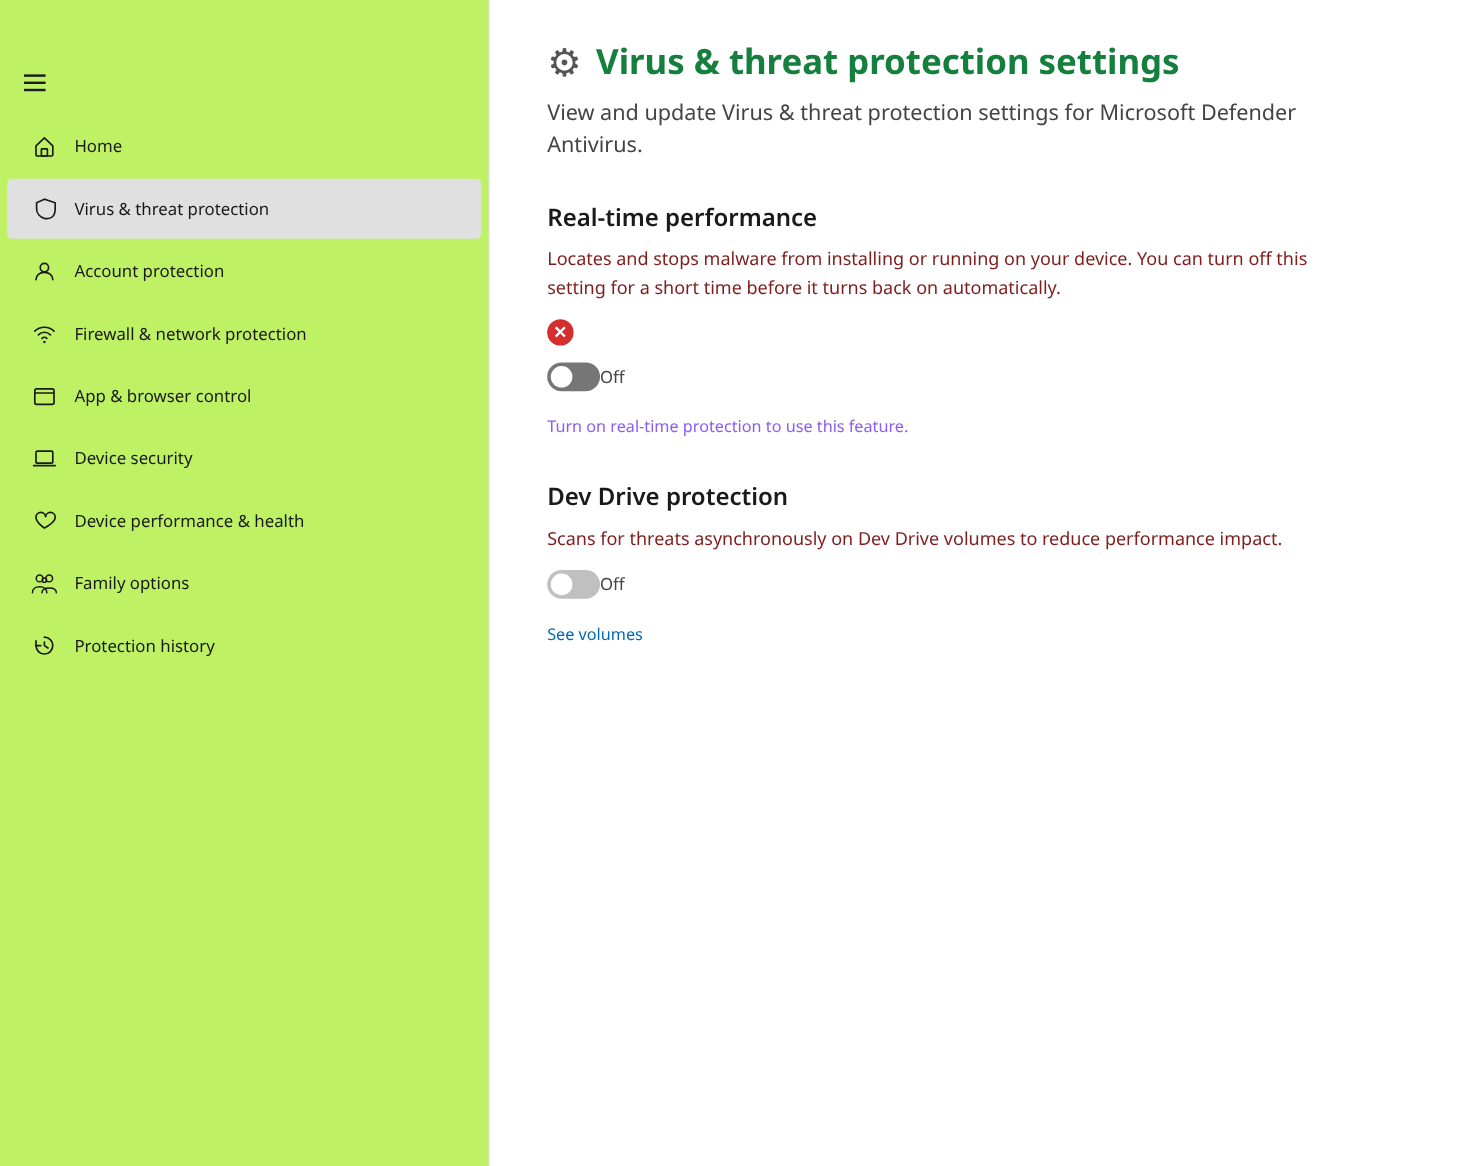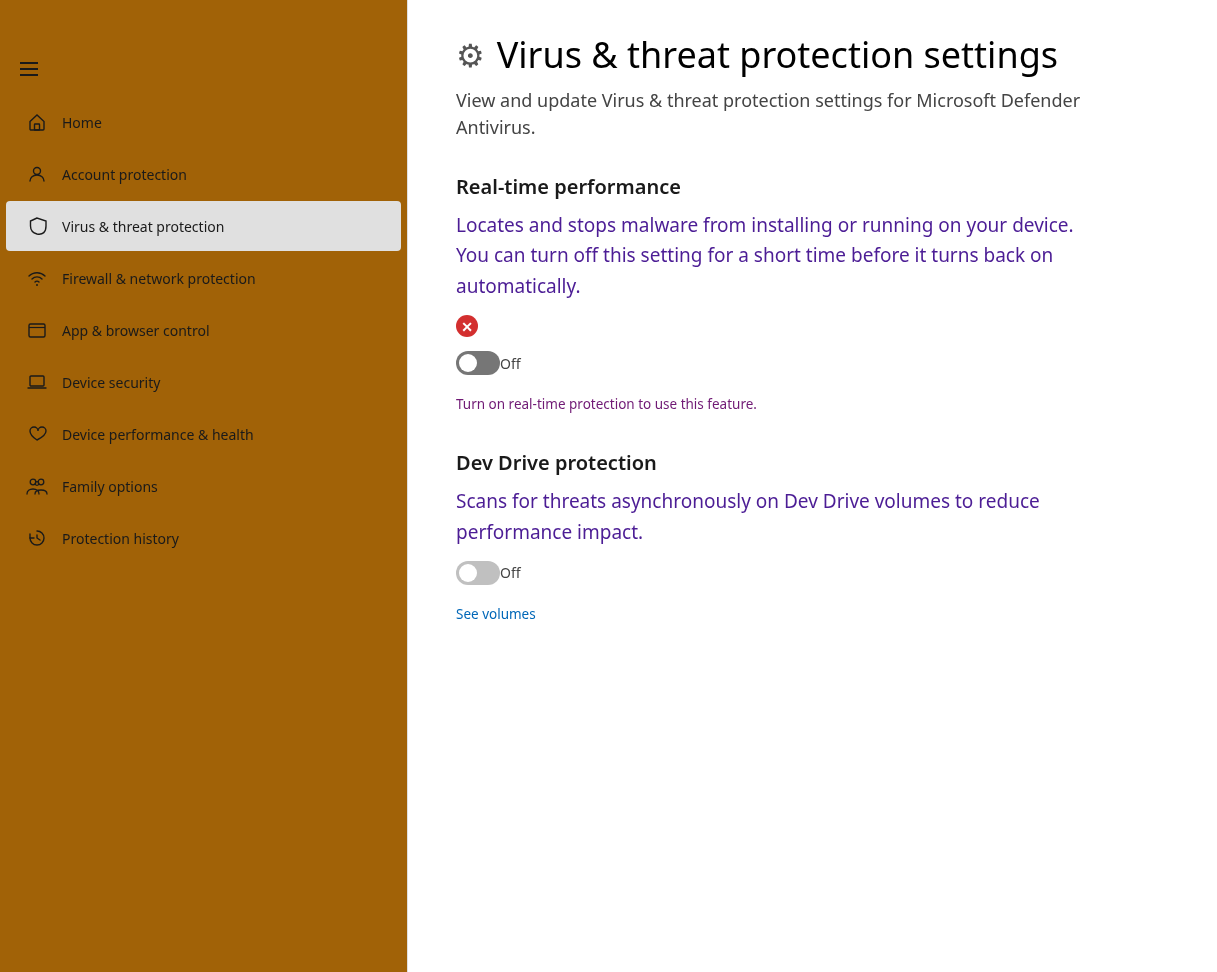--- a/index.html
+++ b/index.html
@@ -10,21 +10,21 @@
       height: 972px;
       width: 1217px;
       overflow: hidden;
       color: #1a1a1a;
     }
 
     
     .sidebar {
       width: 408px;
       min-width: 408px;
-      background: #a16207;
+      background: #bef264;
       display: flex;
       flex-direction: column;
       padding-top: 10px;
       border-right: 1px solid #e0e0e0;
     }
 
     .sidebar-back {
       display: flex;
       align-items: center;
       padding: 12px 20px;
@@ -91,43 +91,43 @@
       gap: 12px;
       margin-bottom: 8px;
     }
 
     .page-title-icon {
       font-size: 32px;
       color: #555;
     }
 
     .page-title {
-      font-size: 36px;
-      font-weight: 400;
-      color: #000000;
+      font-size: 29px;
+      font-weight: 700;
+      color: #15803d;
     }
 
     .page-subtitle {
       font-size: 18px;
       color: #444;
       margin-bottom: 32px;
       line-height: 1.5;
       max-width: 640px;
     }
 
     .section-title {
       font-size: 20px;
       font-weight: 600;
       color: #1a1a1a;
       margin-bottom: 10px;
     }
 
     .section-description {
-      font-size: 19px;
-      color: #4c1d95;
+      font-size: 15px;
+      color: #7f1d1d;
       line-height: 1.6;
       max-width: 640px;
       margin-bottom: 14px;
     }
 
     .warning-row {
       display: flex;
       align-items: center;
       gap: 10px;
       margin-bottom: 14px;
@@ -185,21 +185,21 @@
       left: 3px;
       transition: left 0.2s;
     }
 
     .toggle-label {
       font-size: 14px;
       color: #444;
     }
 
     .turn-on-link {
-      color: #701a75;
+      color: #8b5cf6;
       font-size: 13.5px;
       margin-bottom: 28px;
       cursor: pointer;
       margin-top: 10px;
     }
 
     .section-block {
       margin-bottom: 36px;
     }
 
@@ -234,37 +234,37 @@
   <div class="sidebar-nav-item">
     <span class="nav-icon">
       <svg width="20" height="20" viewBox="0 0 20 20" fill="none">
         <path d="M3 9.5L10 3l7 6.5V17a1 1 0 01-1 1H4a1 1 0 01-1-1V9.5z" stroke="#1a1a1a" stroke-width="1.4" fill="none"></path>
         <rect x="7.5" y="12" width="5" height="6" rx="0.5" stroke="#1a1a1a" stroke-width="1.4" fill="none"></rect>
       </svg>
     </span>
     <span class="nav-label">Home</span>
   </div>
 
+  <div class="sidebar-nav-item active">
+    <span class="nav-icon">
+      <svg width="20" height="20" viewBox="0 0 20 20" fill="none">
+        <path d="M10 2L3.5 5v5c0 4 3 7 6.5 8C16 19 19 16 19 10V5L10 2z" stroke="#1a1a1a" stroke-width="1.4" fill="none"></path>
+      </svg>
+    </span>
+    <span class="nav-label">Virus &amp; threat protection</span>
+  </div>
+
   <div class="sidebar-nav-item">
     <span class="nav-icon">
       <svg width="20" height="20" viewBox="0 0 20 20" fill="none">
         <circle cx="10" cy="7" r="3.5" stroke="#1a1a1a" stroke-width="1.4" fill="none"></circle>
         <path d="M3 17c0-3.5 3-6 7-6s7 2.5 7 6" stroke="#1a1a1a" stroke-width="1.4" fill="none" stroke-linecap="round"></path>
       </svg>
     </span>
     <span class="nav-label">Account protection</span>
-  </div>
-
-  <div class="sidebar-nav-item active">
-    <span class="nav-icon">
-      <svg width="20" height="20" viewBox="0 0 20 20" fill="none">
-        <path d="M10 2L3.5 5v5c0 4 3 7 6.5 8C16 19 19 16 19 10V5L10 2z" stroke="#1a1a1a" stroke-width="1.4" fill="none"></path>
-      </svg>
-    </span>
-    <span class="nav-label">Virus &amp; threat protection</span>
   </div>
 
   <div class="sidebar-nav-item">
     <span class="nav-icon">
       <svg width="20" height="20" viewBox="0 0 20 20" fill="none">
         <path d="M2 8c4.4-4.4 11.6-4.4 16 0" stroke="#1a1a1a" stroke-width="1.4" fill="none" stroke-linecap="round"></path>
         <path d="M5 11c2.8-2.8 7.2-2.8 10 0" stroke="#1a1a1a" stroke-width="1.4" fill="none" stroke-linecap="round"></path>
         <path d="M8 14c1.1-1.1 2.9-1.1 4 0" stroke="#1a1a1a" stroke-width="1.4" fill="none" stroke-linecap="round"></path>
         <circle cx="10" cy="17" r="1" fill="#1a1a1a"></circle>
       </svg>

